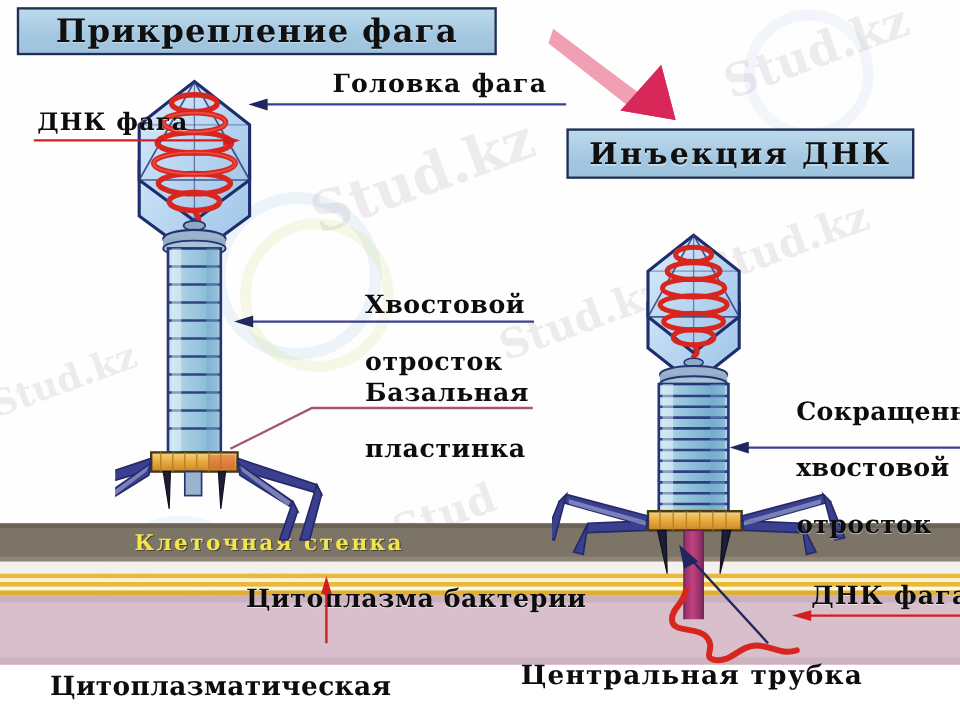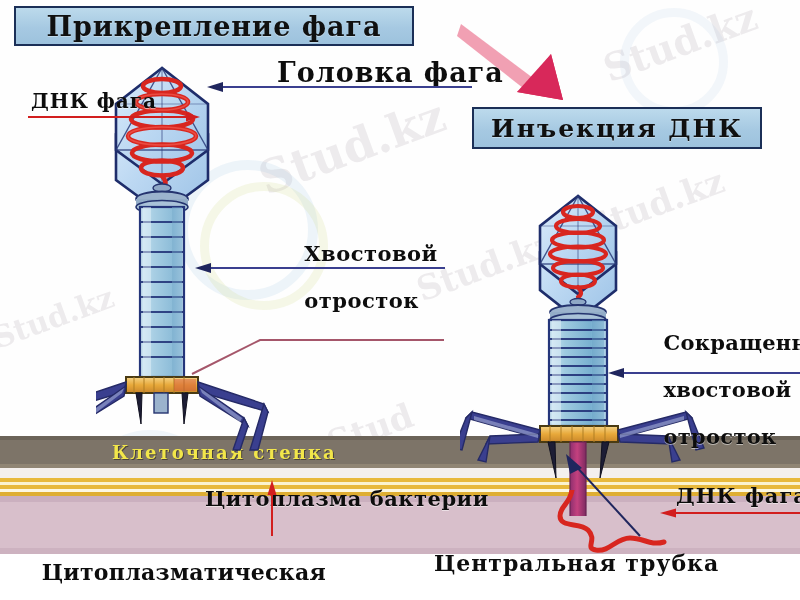--- a/index.html
+++ b/index.html
@@ -319,35 +319,39 @@
 
   <div class="titlebox" id="title-inject">Инъекция ДНК</div>
   <div class="titlebox" id="title-attach">Прикрепление фага</div>
 
   <div class="lbl" style="left:31px;top:90px;font-size:20px;letter-spacing:1px;">ДНК фага</div>
   <svg class="abs" style="left:28px;top:112px;" width="175" height="12" viewBox="0 0 175 12">
     <line x1="0" y1="5" x2="160" y2="5" stroke="#d21e1e" stroke-width="2"></line>
     <polygon points="172,5 158,0.5 158,9.5" fill="#d21e1e"></polygon>
   </svg>
 
-  <div class="lbl" style="left:277px;top:58px;font-size:27px;letter-spacing:1px;text-align:center;">Головка фага</div>
+  <div class="lbl" style="left:277px;top:58px;font-size:21px;letter-spacing:1px;text-align:center;">Головка фага</div>
   <svg class="abs" style="left:207px;top:82px;" width="265" height="12" viewBox="0 0 265 12">
     <line x1="14" y1="5" x2="265" y2="5" stroke="#3a3f8f" stroke-width="2"></line>
     <polygon points="0,5 16,0 16,10" fill="#20265e"></polygon>
   </svg>
 
   <div class="lbl" style="left:273px;top:218px;font-size:21px;letter-spacing:.5px;">
     <span>Хвостовой</span><br>
     <span>отросток</span>
   </div>
   <svg class="abs" style="left:195px;top:263px;" width="250" height="12" viewBox="0 0 250 12">
     <line x1="14" y1="5" x2="250" y2="5" stroke="#3a3f8f" stroke-width="2"></line>
     <polygon points="0,5 16,0 16,10" fill="#20265e"></polygon>
   </svg>
 
+  <div class="lbl" style="left:273px;top:291px;font-size:21px;letter-spacing:.5px;">
+    <span>Базальная</span><br>
+    <span>пластинка</span>
+  </div>
   <svg class="abs" style="left:186px;top:330px;" width="260" height="50" viewBox="0 0 260 50">
     <path d="M258 10 L74 10 L6 44" fill="none" stroke="#a5566a" stroke-width="2"></path>
   </svg>
 
   <div class="lbl" style="left:633px;top:307px;font-size:21px;letter-spacing:.3px;">
     <span>Сокращенный</span><br>
     <span>хвостовой</span><br>
     <span>отросток</span>
   </div>
   <svg class="abs" style="left:608px;top:368px;" width="195" height="12" viewBox="0 0 195 12">

